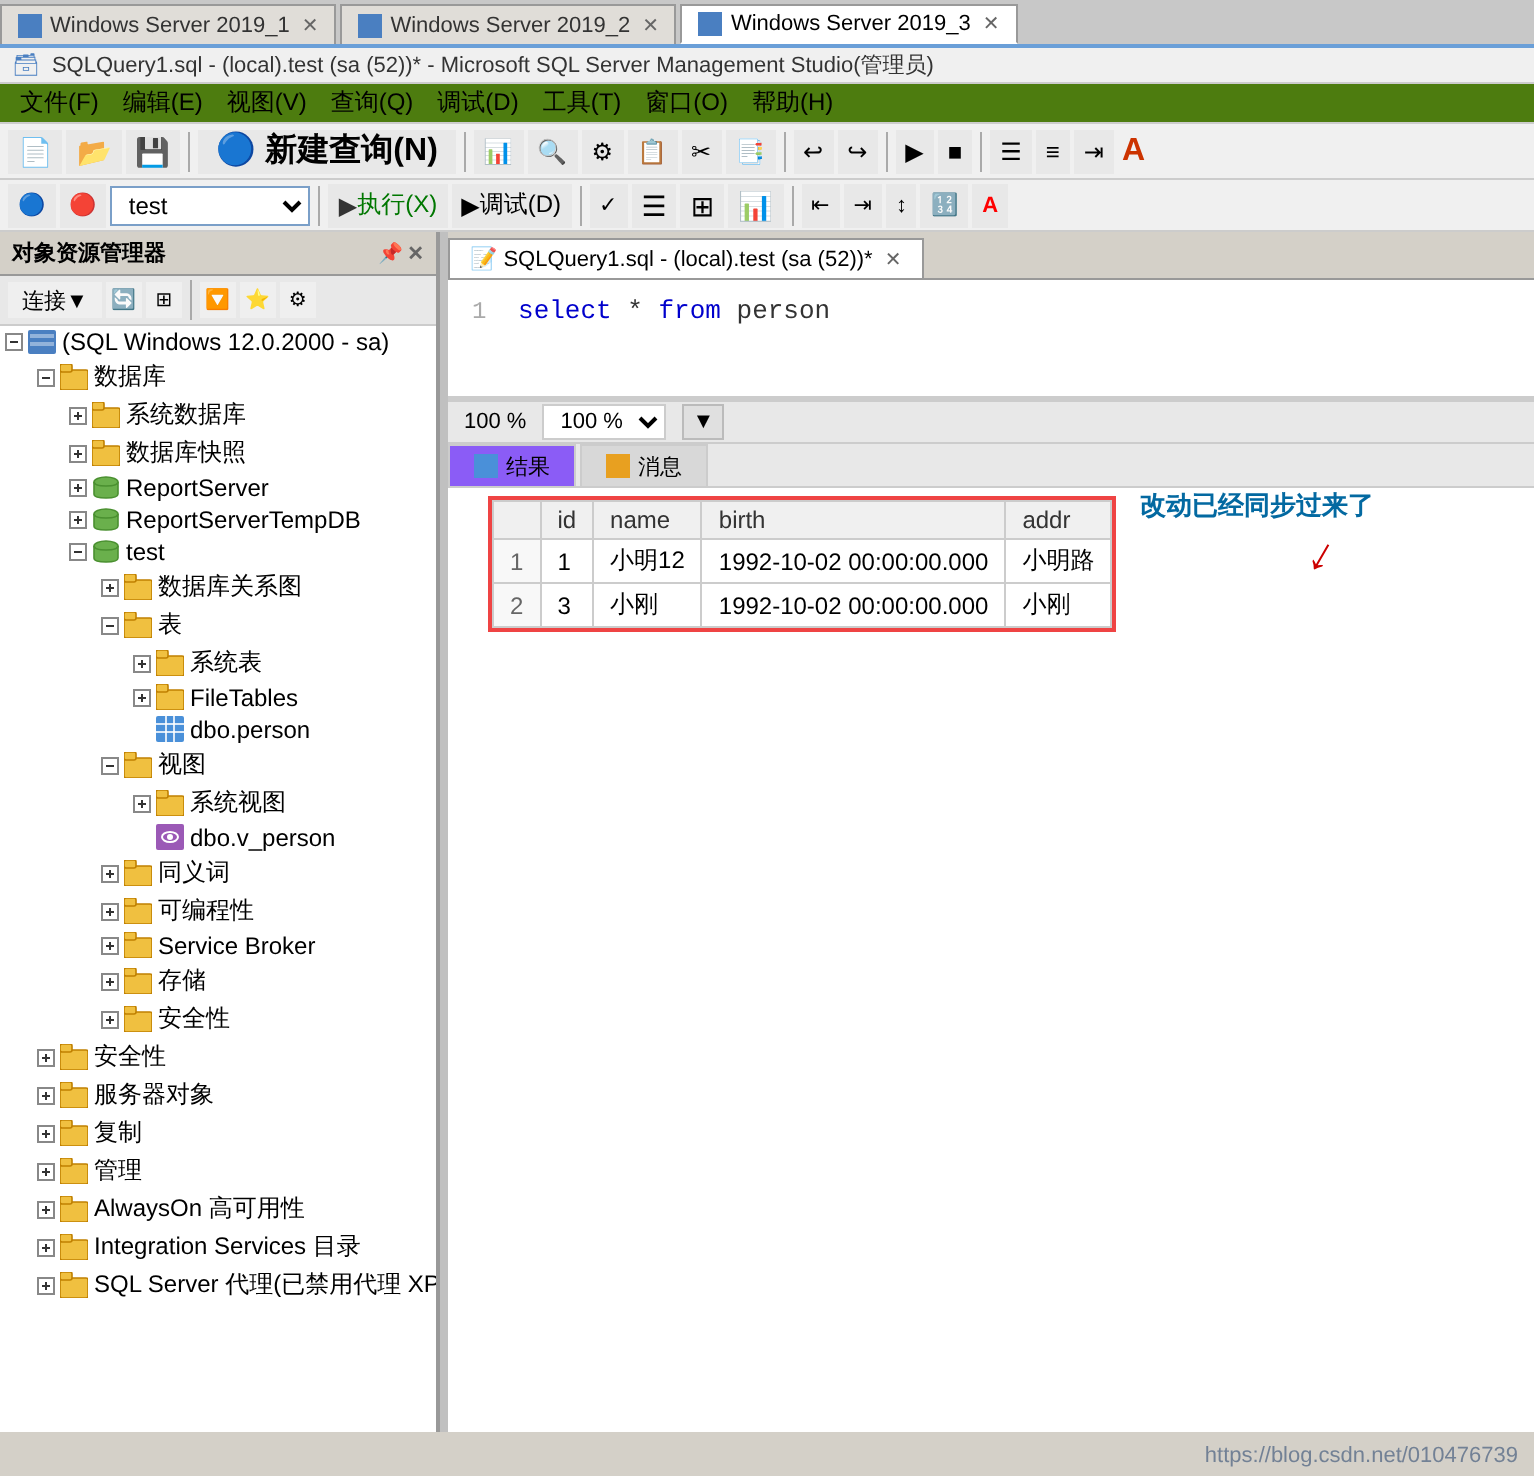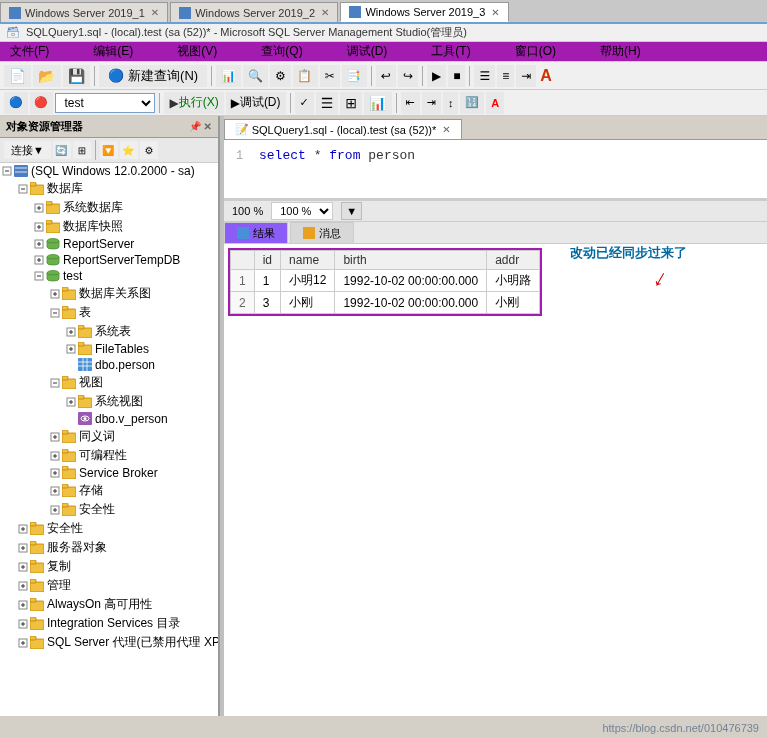--- a/index.html
+++ b/index.html
@@ -60,28 +60,27 @@
       padding: 2px 6px;
       font-size: 11px;
       color: #333;
       height: 18px;
       display: flex;
       align-items: center;
     }
 
     
     .menu-bar {
-      background: #a21caf;
+      background: #4d7c0f;
       border-bottom: 1px solid #ccc;
       display: flex;
       align-items: center;
       height: 20px;
       padding: 0 4px;
       font-size: 12px;
-      gap: 32px;
     }
     .menu-item {
       padding: 1px 6px;
       cursor: pointer;
       color: #000;
     }
 
     
     .toolbar {
       background: #f0f0f0;
@@ -351,22 +350,23 @@
     }
     .result-grid .row-num {
       background: #f8f8f8;
       color: #666;
       text-align: center;
       min-width: 20px;
     }
 
     
     .result-border {
-      border: 2px solid #a21caf;
+      border: 2px solid #ef4444;
       display: inline-block;
+      margin-left: 16px;
     }
 
     
     .watermark {
       position: absolute;
       bottom: 4px;
       right: 8px;
       font-size: 11px;
       color: #4a6080;
       opacity: 0.7;
@@ -422,21 +422,21 @@
     <button class="toolbar-btn" title="新建">
       <span style="font-size:14px;">📄</span>
     </button>
     <button class="toolbar-btn" title="打开">
       <span style="font-size:14px;">📂</span>
     </button>
     <button class="toolbar-btn" title="保存">
       <span style="font-size:14px;">💾</span>
     </button>
     <div class="toolbar-separator"></div>
-    <button class="toolbar-btn" style="font-size:13px; padding:2px 8px;">
+    <button class="toolbar-btn" style="font-size:16px; padding:2px 8px;font-weight:bold;">
       <span>🔵 新建查询(N)</span>
     </button>
     <div class="toolbar-separator"></div>
     <button class="toolbar-btn">
         <span style="font-size:12px;">📊</span>
       </button>
     <button class="toolbar-btn">
         <span style="font-size:12px;">🔍</span>
       </button>
     <button class="toolbar-btn">

